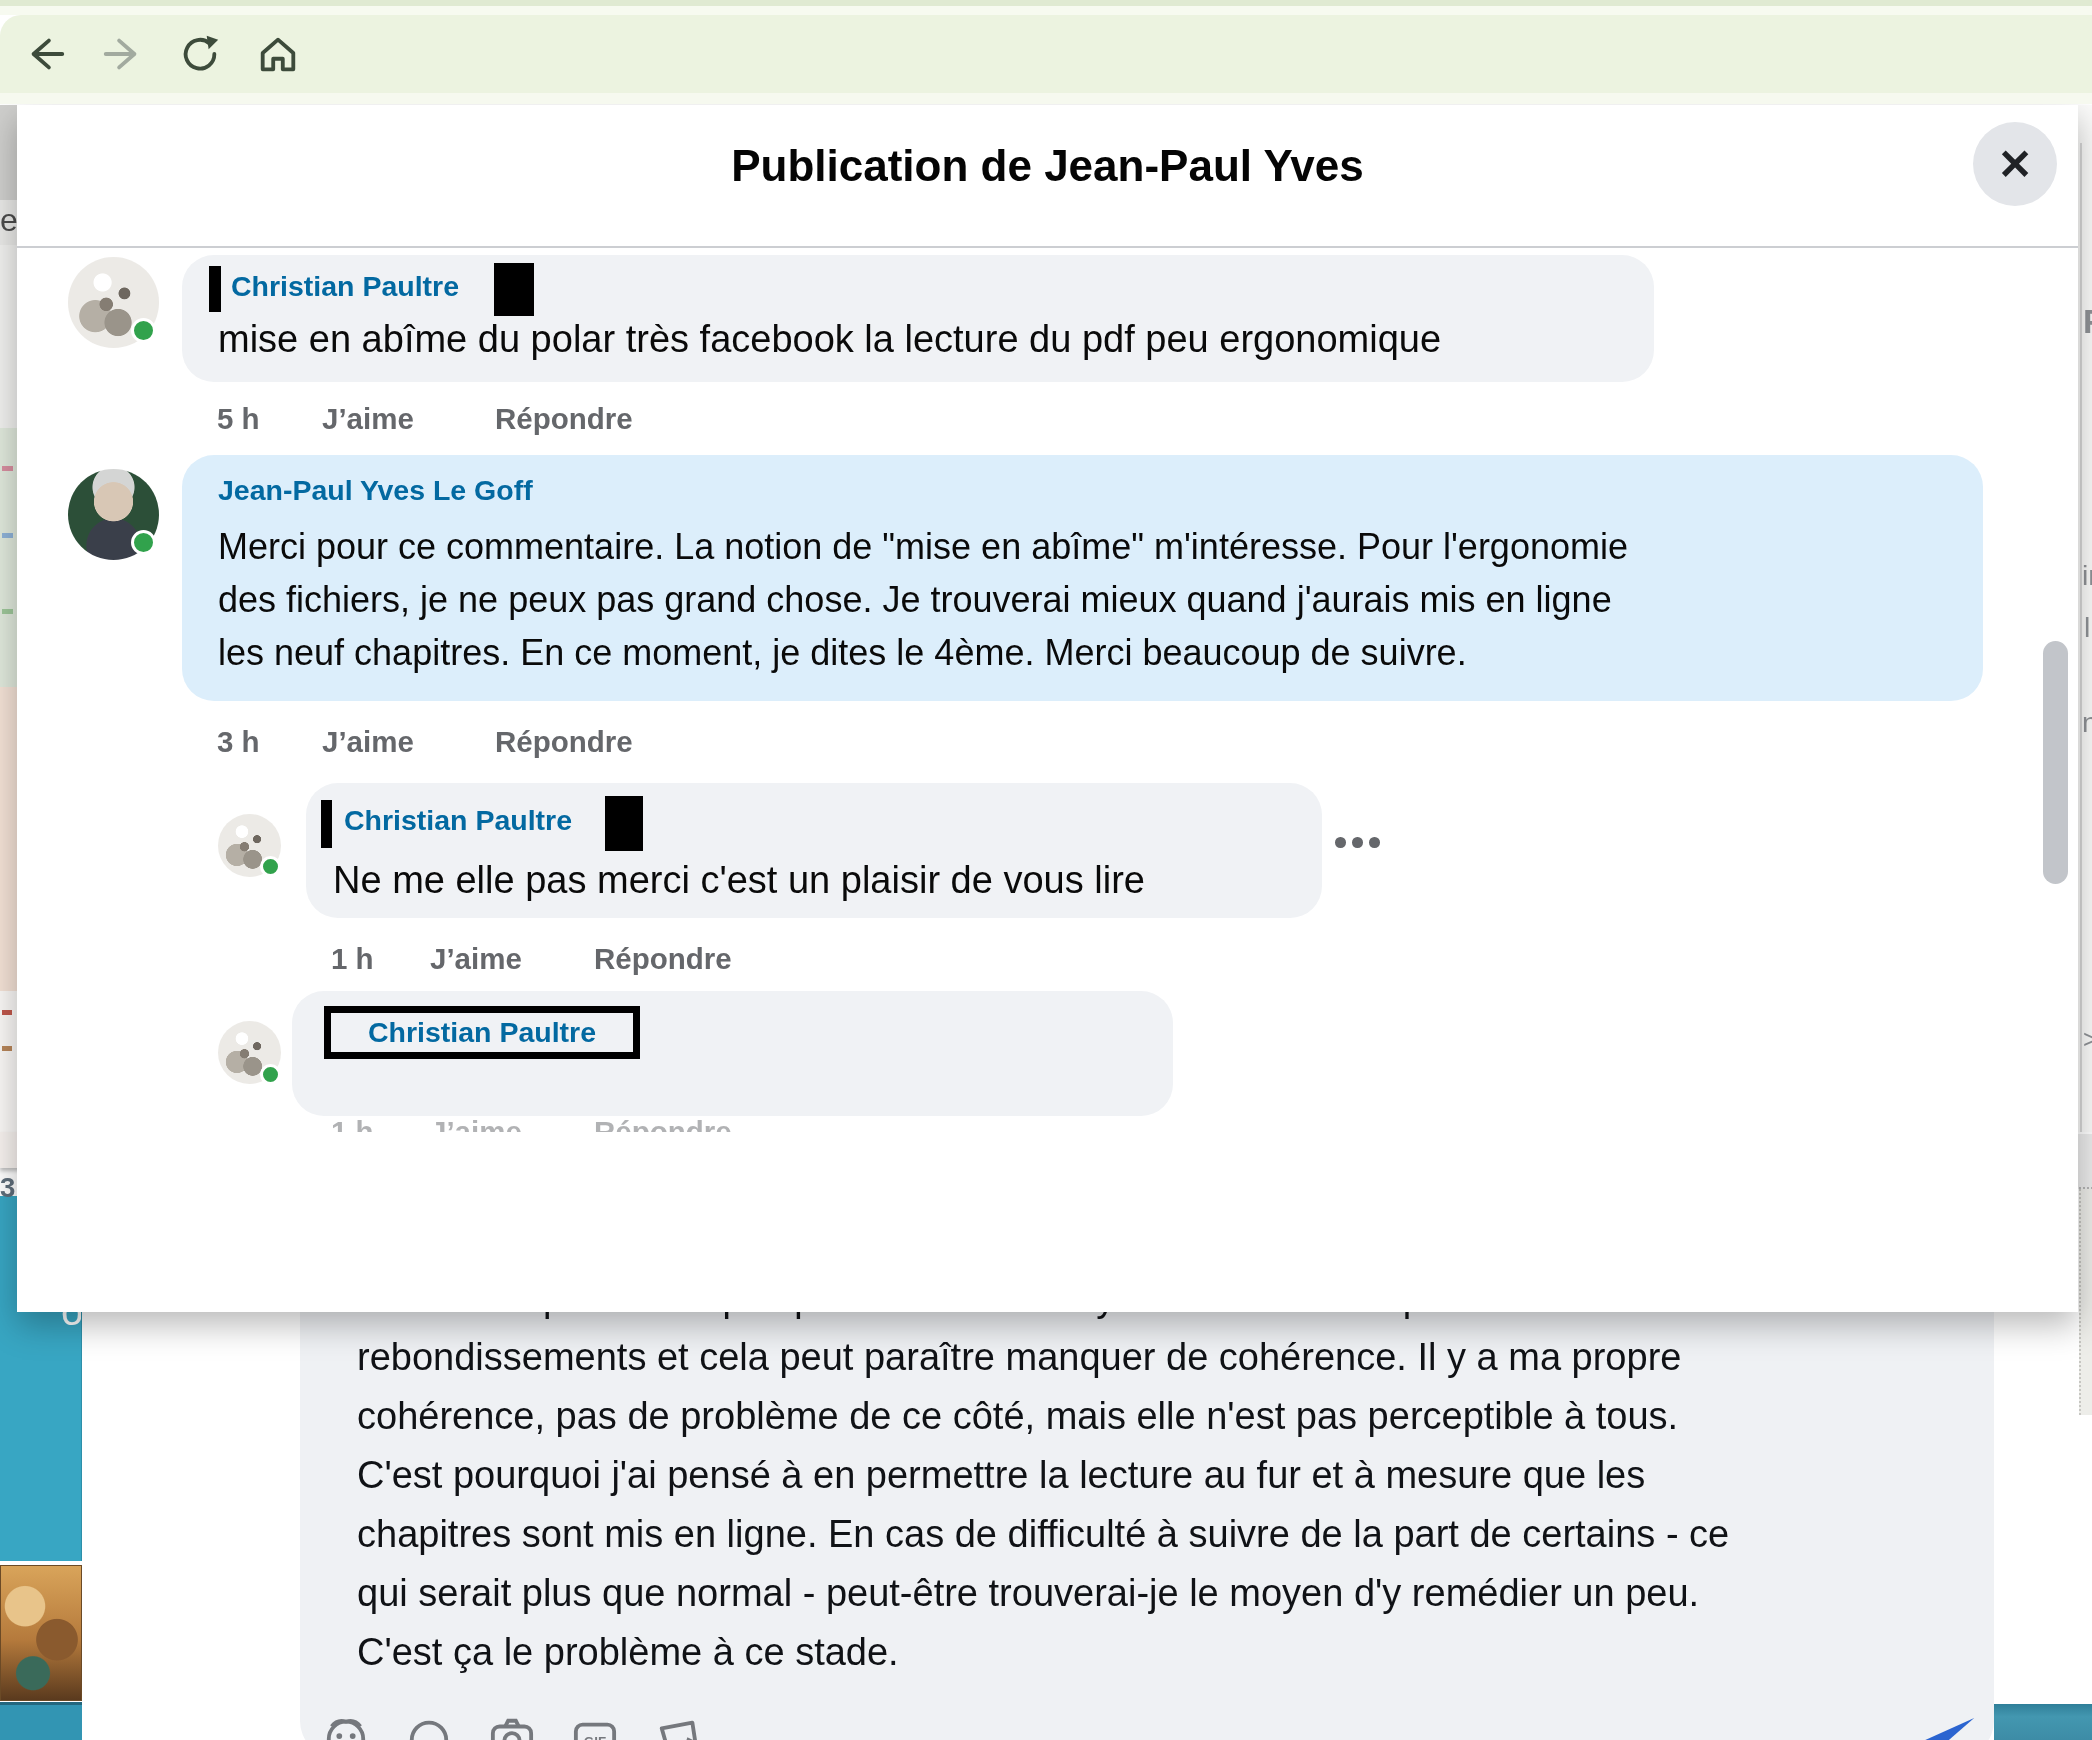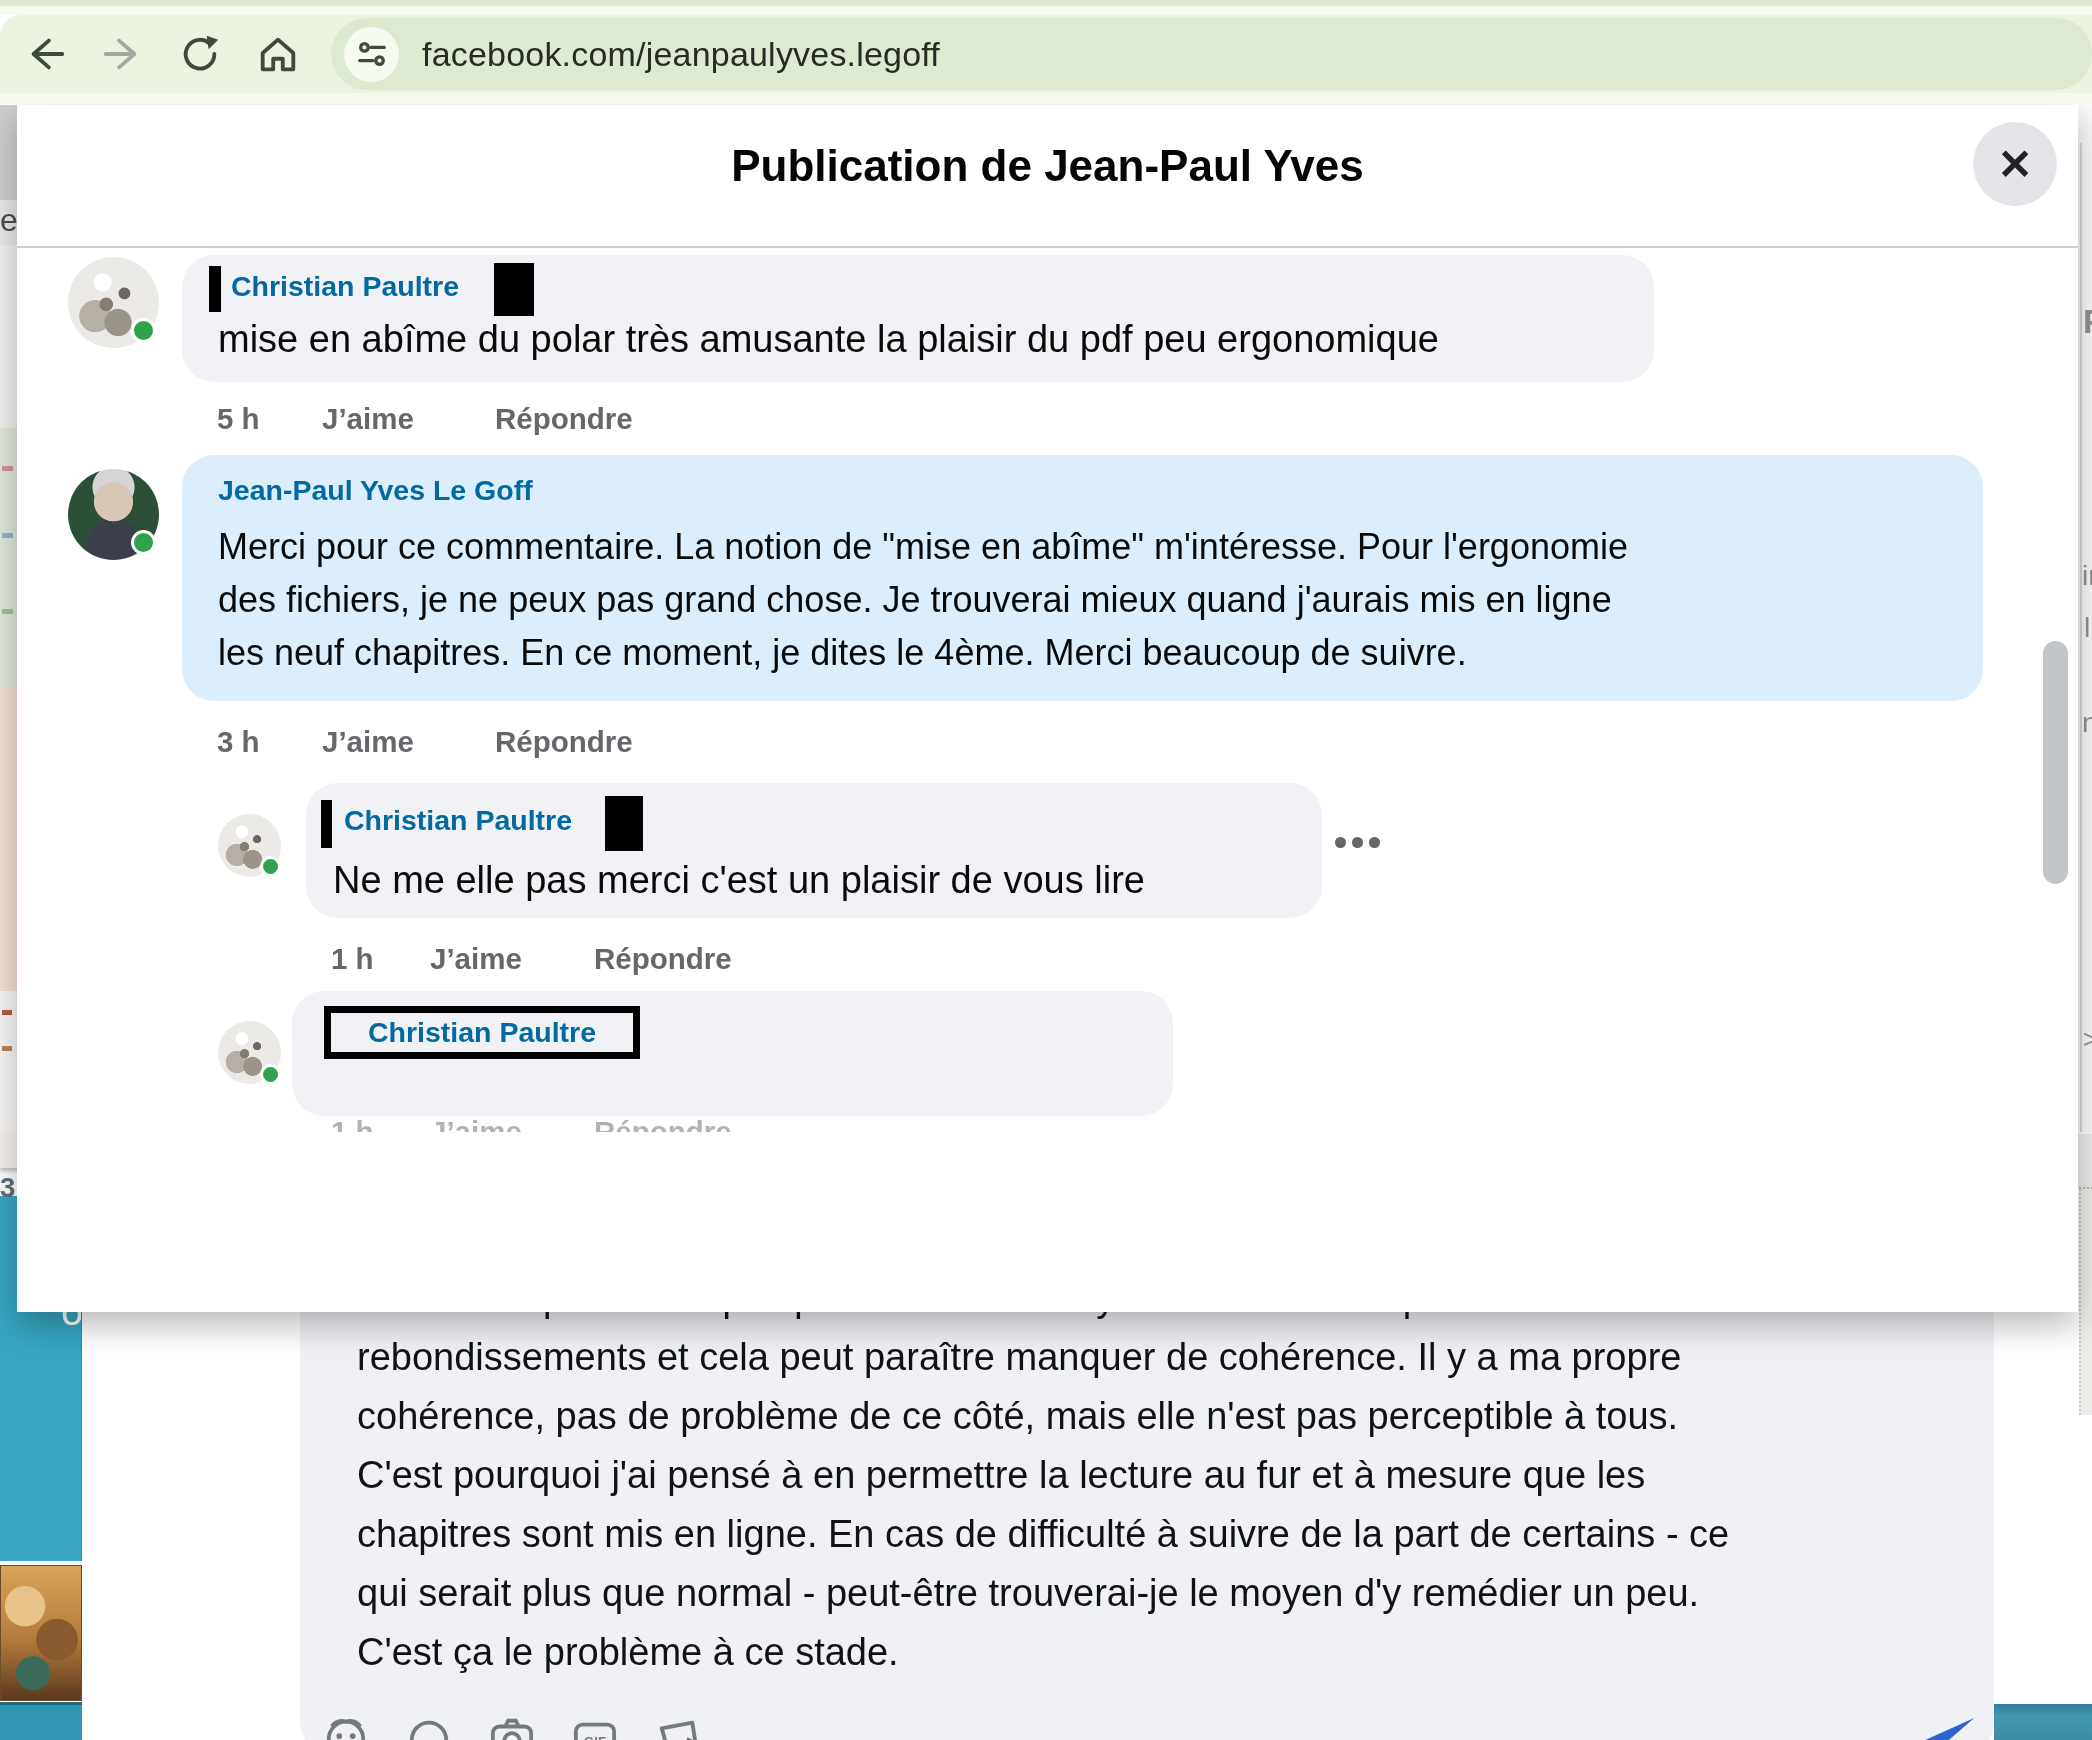--- a/index.html
+++ b/index.html
@@ -210,21 +210,21 @@
           <span>✕</span>
         </div>
       <div class="m-div"></div>
 
       <div class="av av-paultre" style="left:51px;top:152px;width:91px;height:91px;"></div>
       <div class="dot" style="left:114px;top:213px;width:25px;height:25px;"></div>
       <div class="bub" style="left:165px;top:150px;width:1472px;height:127px;">
         <span class="redact-bar" style="left:27px;top:11.4px;width:12.4px;height:46px;"></span>
         <span class="nm" style="left:49px;top:15px;">Christian Paultre</span>
         <span class="redact-box" style="left:312px;top:7.6px;width:40px;height:53px;"></span>
-        <span class="txt" style="left:36px;top:63px;">mise en abîme du polar très amusante la plaisir du pdf peu ergonomique</span>
+        <span class="txt" style="left:36px;top:63px;">mise en abîme du polar très facebook la lecture du pdf peu ergonomique</span>
       </div>
       <div class="acts" style="left:200px;top:297px;">
         <span class="t">5 h</span>
         <span class="l">J’aime</span>
         <span class="r">Répondre</span>
       </div>
 
       <div class="av av-legoff" style="left:51px;top:364px;width:91px;height:91px;"></div>
       <div class="dot" style="left:114px;top:425px;width:25px;height:25px;"></div>
       <div class="bub blue" style="left:165px;top:350px;width:1801px;height:246px;">
@@ -296,27 +296,16 @@
           <path d="M38 23 A15 15 0 1 1 33 12" fill="none" stroke="#3d4b3b" stroke-width="4" stroke-linecap="round"></path>
           <polygon points="30,4 42,8 32,18" fill="#3d4b3b"></polygon>
         </svg>
     </span>
     <span class="navbtn" style="left:253px;">
       <svg width="44" height="44" viewBox="0 0 46 46">
           <path d="M7 22 L23 8 L39 22 V39 H28 V28 H18 V39 H7 Z" fill="none" stroke="#3d4b3b" stroke-width="4" stroke-linejoin="round"></path>
         </svg>
     </span>
 
-    <div class="pill">
-      <span class="siteinfo">
-        <svg width="32" height="32" viewBox="0 0 34 34">
-            <circle cx="9" cy="10" r="4" fill="none" stroke="#3d4b3b" stroke-width="3.5"></circle>
-            <line x1="16" y1="10" x2="30" y2="10" stroke="#3d4b3b" stroke-width="3.5" stroke-linecap="round"></line>
-            <circle cx="25" cy="24" r="4" fill="none" stroke="#3d4b3b" stroke-width="3.5"></circle>
-            <line x1="4" y1="24" x2="18" y2="24" stroke="#3d4b3b" stroke-width="3.5" stroke-linecap="round"></line>
-          </svg>
-      </span>
-      <span class="urltxt">facebook.com/jeanpaulyves.legoff</span>
-    </div>
   </div>
 
 </div>
 
 
 </body></html>

